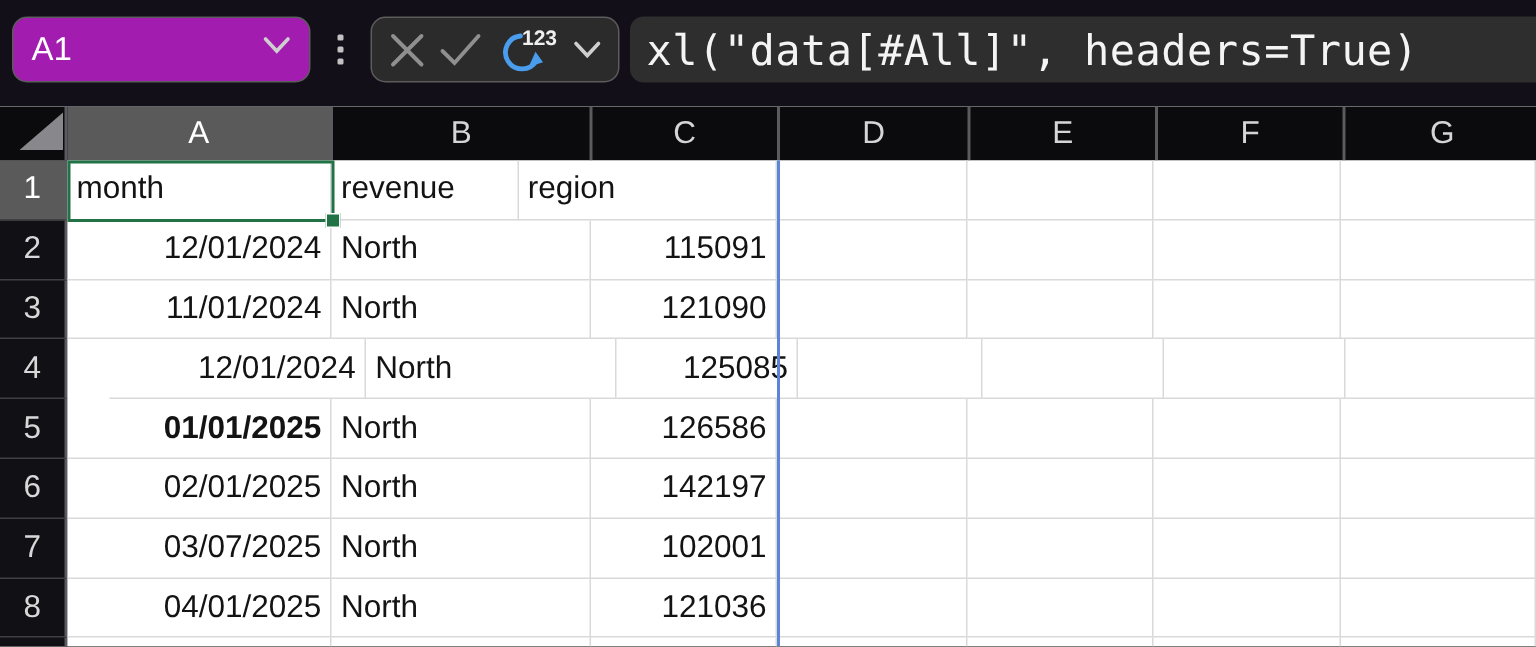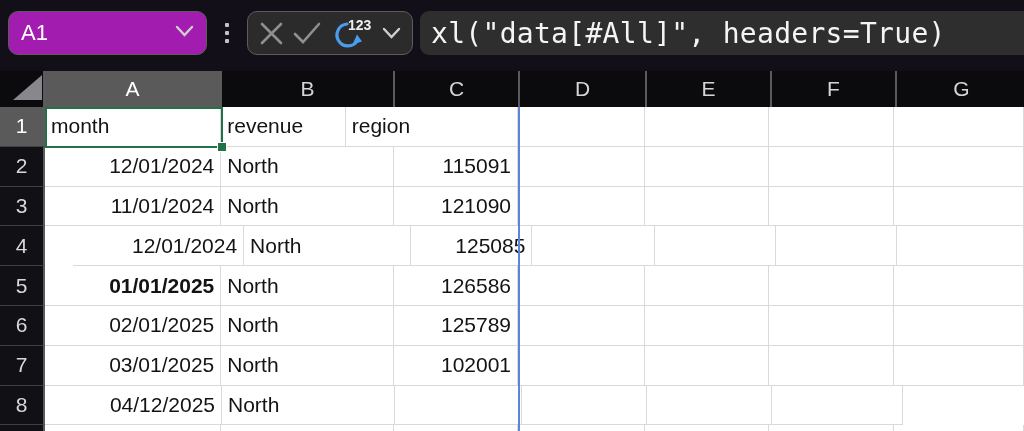--- a/index.html
+++ b/index.html
@@ -178,38 +178,39 @@
           <div class="cell" style="width: 173px;">North</div>
           <div class="cell al-r" style="width: 125px;">126586</div>
           <div class="cell" style="width: 127px;"></div>
           <div class="cell" style="width: 125px;"></div>
           <div class="cell" style="width: 125px;"></div>
           <div class="cell" style="width: 131px;"></div>
         </div>
         <div class="crow">
           <div class="cell al-r" style="width: 177px;">02/01/2025</div>
           <div class="cell" style="width: 173px;">North</div>
-          <div class="cell al-r" style="width: 125px;">125789</div>
-          <div class="cell" style="width: 127px;"></div>
-          <div class="cell" style="width: 125px;"></div>
-          <div class="cell" style="width: 125px;"></div>
-          <div class="cell" style="width: 131px;"></div>
-        </div>
-        <div class="crow">
-          <div class="cell al-r" style="width: 177px;">03/01/2025</div>
+          <div class="cell al-r" style="width: 125px;">142197</div>
+          <div class="cell" style="width: 127px;"></div>
+          <div class="cell" style="width: 125px;"></div>
+          <div class="cell" style="width: 125px;"></div>
+          <div class="cell" style="width: 131px;"></div>
+        </div>
+        <div class="crow">
+          <div class="cell al-r" style="width: 177px;">03/07/2025</div>
           <div class="cell" style="width: 173px;">North</div>
           <div class="cell al-r" style="width: 125px;">102001</div>
           <div class="cell" style="width: 127px;"></div>
           <div class="cell" style="width: 125px;"></div>
           <div class="cell" style="width: 125px;"></div>
           <div class="cell" style="width: 131px;"></div>
         </div>
         <div class="crow">
-          <div class="cell al-r" style="width: 177px;">04/12/2025</div>
-          <div class="cell" style="width: 173px;">North</div>
+          <div class="cell al-r" style="width: 177px;">04/01/2025</div>
+          <div class="cell" style="width: 173px;">North</div>
+          <div class="cell al-r" style="width: 125px;">121036</div>
           <div class="cell" style="width: 127px;"></div>
           <div class="cell" style="width: 125px;"></div>
           <div class="cell" style="width: 125px;"></div>
           <div class="cell" style="width: 131px;"></div>
         </div>
         <div class="crow">
           <div class="cell" style="width: 177px;"></div>
           <div class="cell" style="width: 173px;"></div>
           <div class="cell" style="width: 125px;"></div>
           <div class="cell" style="width: 127px;"></div>

